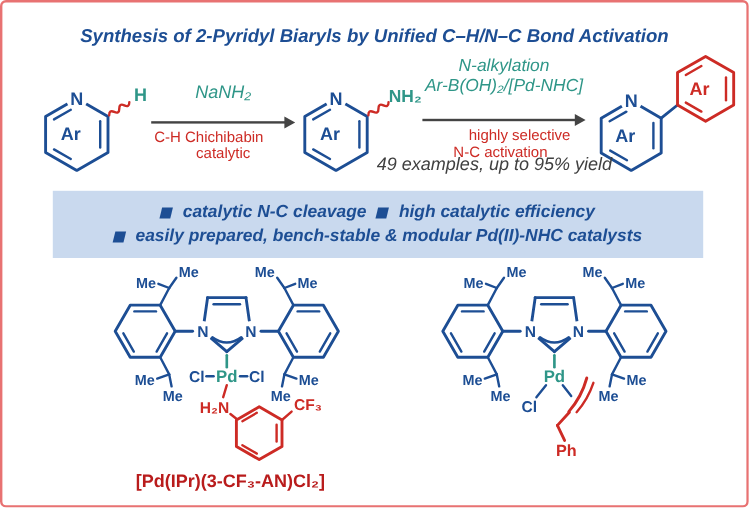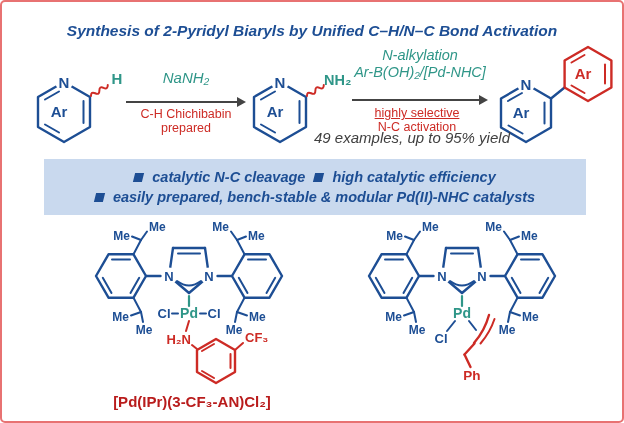--- a/index.html
+++ b/index.html
@@ -56,41 +56,41 @@
       <circle cx="50" cy="28" r="9" fill="#ffffff"></circle>
     </g>
     <text class="tb" x="50" y="33.5" font-size="15" text-anchor="middle">N</text>
     <text class="tb" x="45" y="63" font-size="15" text-anchor="middle">Ar</text>
     <path class="lr2" transform="rotate(-33 77 42)" d="M77,42 q2.5,-4 5,0 t5,0 t5,0 t5,0" stroke-width="1.8"></path>
     <text class="tt" x="103" y="30" font-size="15" text-anchor="middle">H</text>
   </svg>
 
   <div class="reagent" style="left:124px;top:67px;width:120px;text-align:center;">NaNH₂</div>
   <div class="arrow" style="left:124px;top:99px;width:112px;"></div>
-  <div class="note" style="left:109px;top:105px;width:150px;">C-H Chichibabin</div>
-  <div class="note" style="left:109px;top:119px;width:150px;">prepared</div>
+  <div class="note" style="left:97px;top:105px;width:150px;">C-H Chichibabin</div>
+  <div class="note" style="left:109px;top:119px;width:150px;">catalytic</div>
 
   <svg class="abs" style="left:228px;top:52px;" width="128" height="100" viewBox="0 0 128 100">
     <g>
       <polygon class="ln" points="50,28 76,43 76,73 50,88 24,73 24,43"></polygon>
       <line class="ln2" x1="69.5" y1="47" x2="69.5" y2="69"></line>
       <line class="ln2" x1="31" y1="45.5" x2="45" y2="37.5"></line>
       <line class="ln2" x1="31" y1="70.5" x2="45" y2="78.5"></line>
       <circle cx="50" cy="28" r="9" fill="#ffffff"></circle>
     </g>
     <text class="tb" x="50" y="33.5" font-size="15" text-anchor="middle">N</text>
     <text class="tb" x="45" y="63" font-size="15" text-anchor="middle">Ar</text>
     <path class="lr2" transform="rotate(-33 77 42)" d="M77,42 q2.5,-4 5,0 t5,0 t5,0 t5,0" stroke-width="1.8"></path>
     <text class="tt" x="94" y="31" font-size="14.5" text-anchor="start">NH₂</text>
   </svg>
 
   <div class="reagent sm" style="left:348px;top:45px;width:140px;">N-alkylation</div>
   <div class="reagent sm" style="left:348px;top:62px;width:140px;">Ar-B(OH)₂/[Pd-NHC]</div>
   <div class="arrow" style="left:350px;top:97px;width:128px;"></div>
-  <div class="note" style="left:345px;top:104px;width:140px;text-decoration:underline;">highly selective</div>
+  <div class="note" style="left:361px;top:104px;width:140px;">highly selective</div>
   <div class="note" style="left:345px;top:118px;width:140px;">N-C activation</div>
 
   <svg class="abs" style="left:478px;top:38px;" width="140" height="118" viewBox="0 0 140 118">
     <g>
       <polygon class="ln" points="46,44 71,58.5 71,87.5 46,102 21,87.5 21,58.5"></polygon>
       <line class="ln2" x1="64.5" y1="62.5" x2="64.5" y2="83.5"></line>
       <line class="ln2" x1="28" y1="61" x2="42" y2="53"></line>
       <line class="ln2" x1="28.5" y1="85.5" x2="42.5" y2="93.5"></line>
       <circle cx="46" cy="44" r="9" fill="#ffffff"></circle>
     </g>

